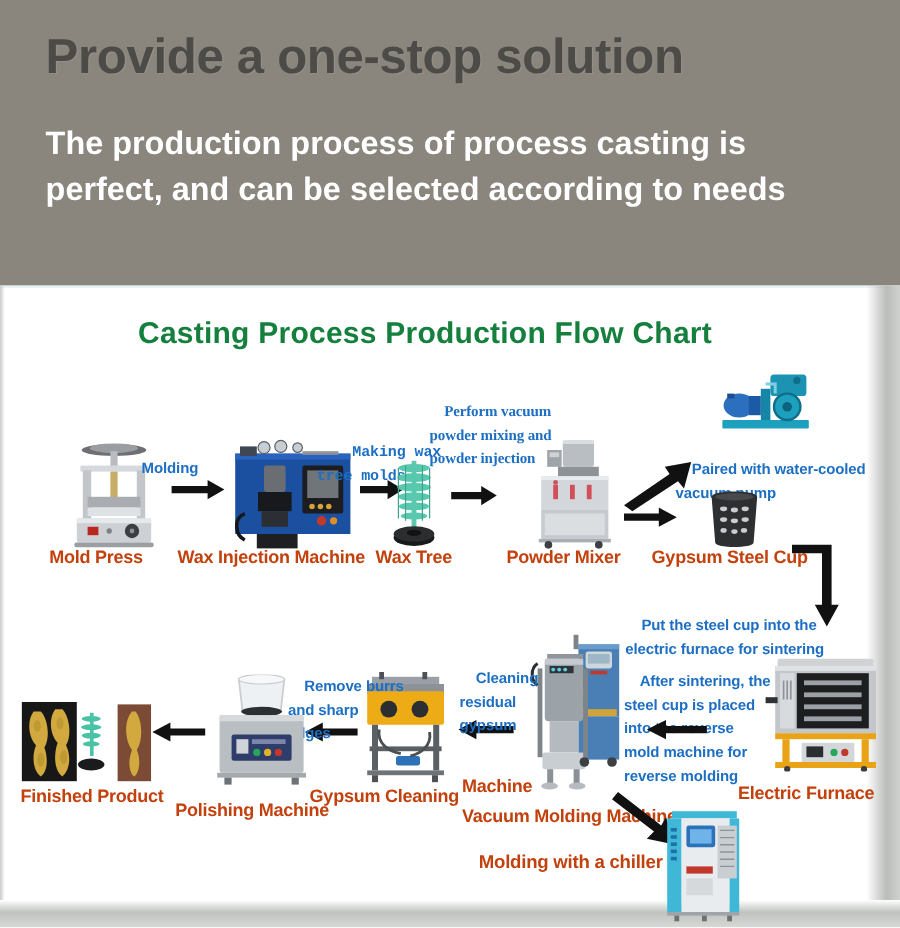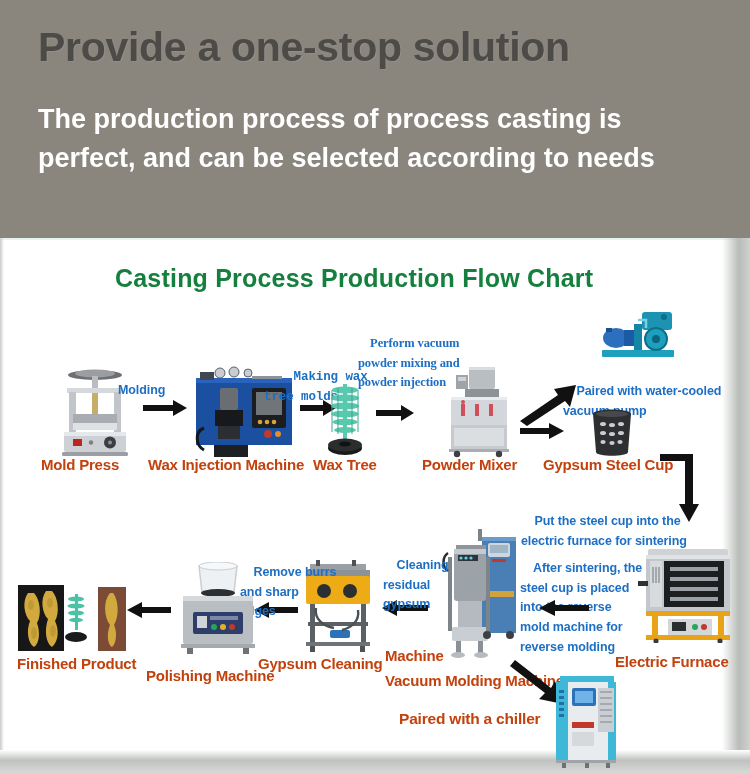--- a/index.html
+++ b/index.html
@@ -363,21 +363,21 @@
         <rect x="7" y="44" width="5" height="3"></rect>
       </g>
       <rect x="20" y="52" width="22" height="6" fill="#c0392b"></rect>
       <rect x="20" y="62" width="22" height="14" fill="#d5d9dc"></rect>
       <rect x="4" y="90" width="60" height="3" fill="#9fa4a8"></rect>
       <rect x="10" y="93" width="4" height="5" fill="#6c7175"></rect>
       <rect x="33" y="93" width="4" height="5" fill="#6c7175"></rect>
       <rect x="54" y="93" width="4" height="5" fill="#6c7175"></rect>
     </svg>
   </div>
-  <div class="blacktxt" style="left:399px;top:710px;font-size:15.5px;">Paired with a chiller</div>
+  <div class="blacktxt" style="left:399px;top:710px;font-size:15.5px;">Molding with a chiller</div>
 
   <div class="arrow" style="left:382px;top:600px;">
     <svg width="46" height="16" viewBox="0 0 46 16">
         <path d="M46 5 L15 5 L15 0 L0 8 L15 16 L15 11 L46 11 Z" fill="#111"></path>
       </svg>
   </div>
   <div class="bluetxt" style="left:383px;top:536px;white-space:pre;">
     <span>Cleaning
 residual
 gypsum</span>

